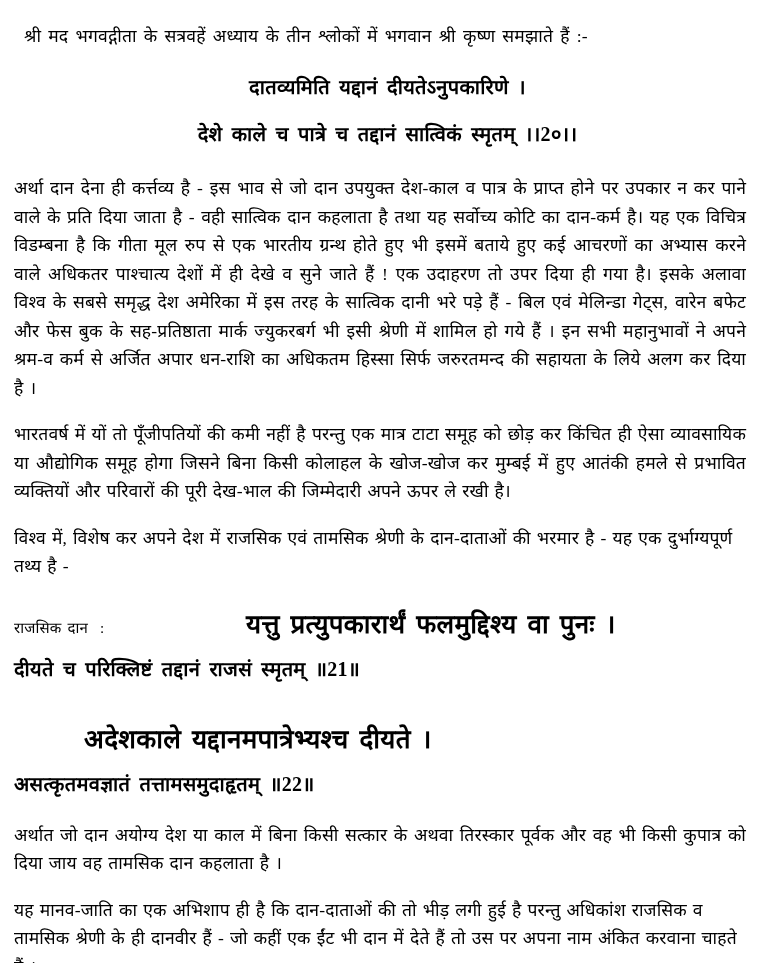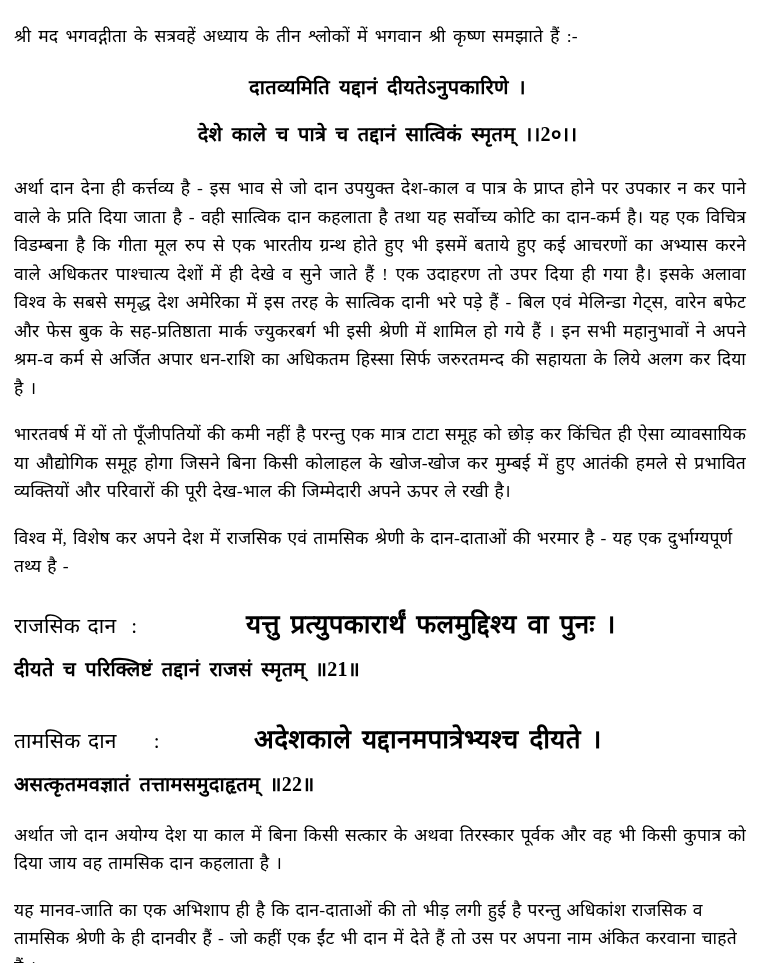--- a/index.html
+++ b/index.html
@@ -23,21 +23,21 @@
     background: #ffffff;
     position: relative;
   }
 
   
   .intro-line {
     font-size: 17.5px;
     line-height: 1.6;
     letter-spacing: 0.2px;
     word-spacing: 2.5px;
-    margin: 0 0 22px 0;
+    margin: 0 0 22px 10px;
     text-align: left;
   }
 
   .verse {
     text-align: center;
     font-weight: bold;
     font-size: 20px;
     line-height: 1.55;
     letter-spacing: 0.3px;
     word-spacing: 4px;
@@ -61,21 +61,21 @@
 
   
   .verse-row {
     display: flex;
     align-items: baseline;
     margin: 0 0 14px 0;
   }
   .verse-row .vr-label {
     flex: 0 0 auto;
     width: 170px;
-    font-size: 21px;
+    font-size: 15px;
     word-spacing: 2px;
     letter-spacing: 0.2px;
     white-space: pre;
   }
   .verse-row .vr-text {
     flex: 1 1 auto;
     font-weight: bold;
     font-size: 26px;
     letter-spacing: 0.3px;
     word-spacing: 4px;
@@ -125,21 +125,20 @@
     <span class="vr-label">राजसिक दान  :</span>
     <span class="vr-text">यत्तु प्रत्युपकारार्थं फलमुद्दिश्य वा पुनः ।</span>
   </div>
 
   <p class="verse-follow">दीयते च परिक्लिष्टं तद्दानं राजसं स्मृतम् ॥21॥</p>
 
 
   <div class="spacer-md"></div>
 
   <div class="verse-row row-tamasik">
-    <span class="vr-label">तामसिक दान     :</span>
     <span class="vr-text">अदेशकाले यद्दानमपात्रेभ्यश्च दीयते ।</span>
   </div>
 
   <p class="verse-follow vf-tamasik">असत्कृतमवज्ञातं तत्तामसमुदाहृतम्    ॥22॥</p>
 
   <p class="para">अर्थात जो दान अयोग्य देश या काल में बिना किसी सत्कार के अथवा तिरस्कार पूर्वक और वह भी किसी कुपात्र को दिया जाय वह तामसिक दान कहलाता है ।</p>
 
   <p class="para last-left">यह मानव-जाति का एक अभिशाप ही है कि दान-दाताओं की तो भीड़ लगी हुई है परन्तु अधिकांश राजसिक व तामसिक श्रेणी के ही दानवीर हैं - जो कहीं एक ईंट भी दान में देते हैं तो उस पर अपना नाम अंकित करवाना चाहते हैं ।</p>
 
 </div>

